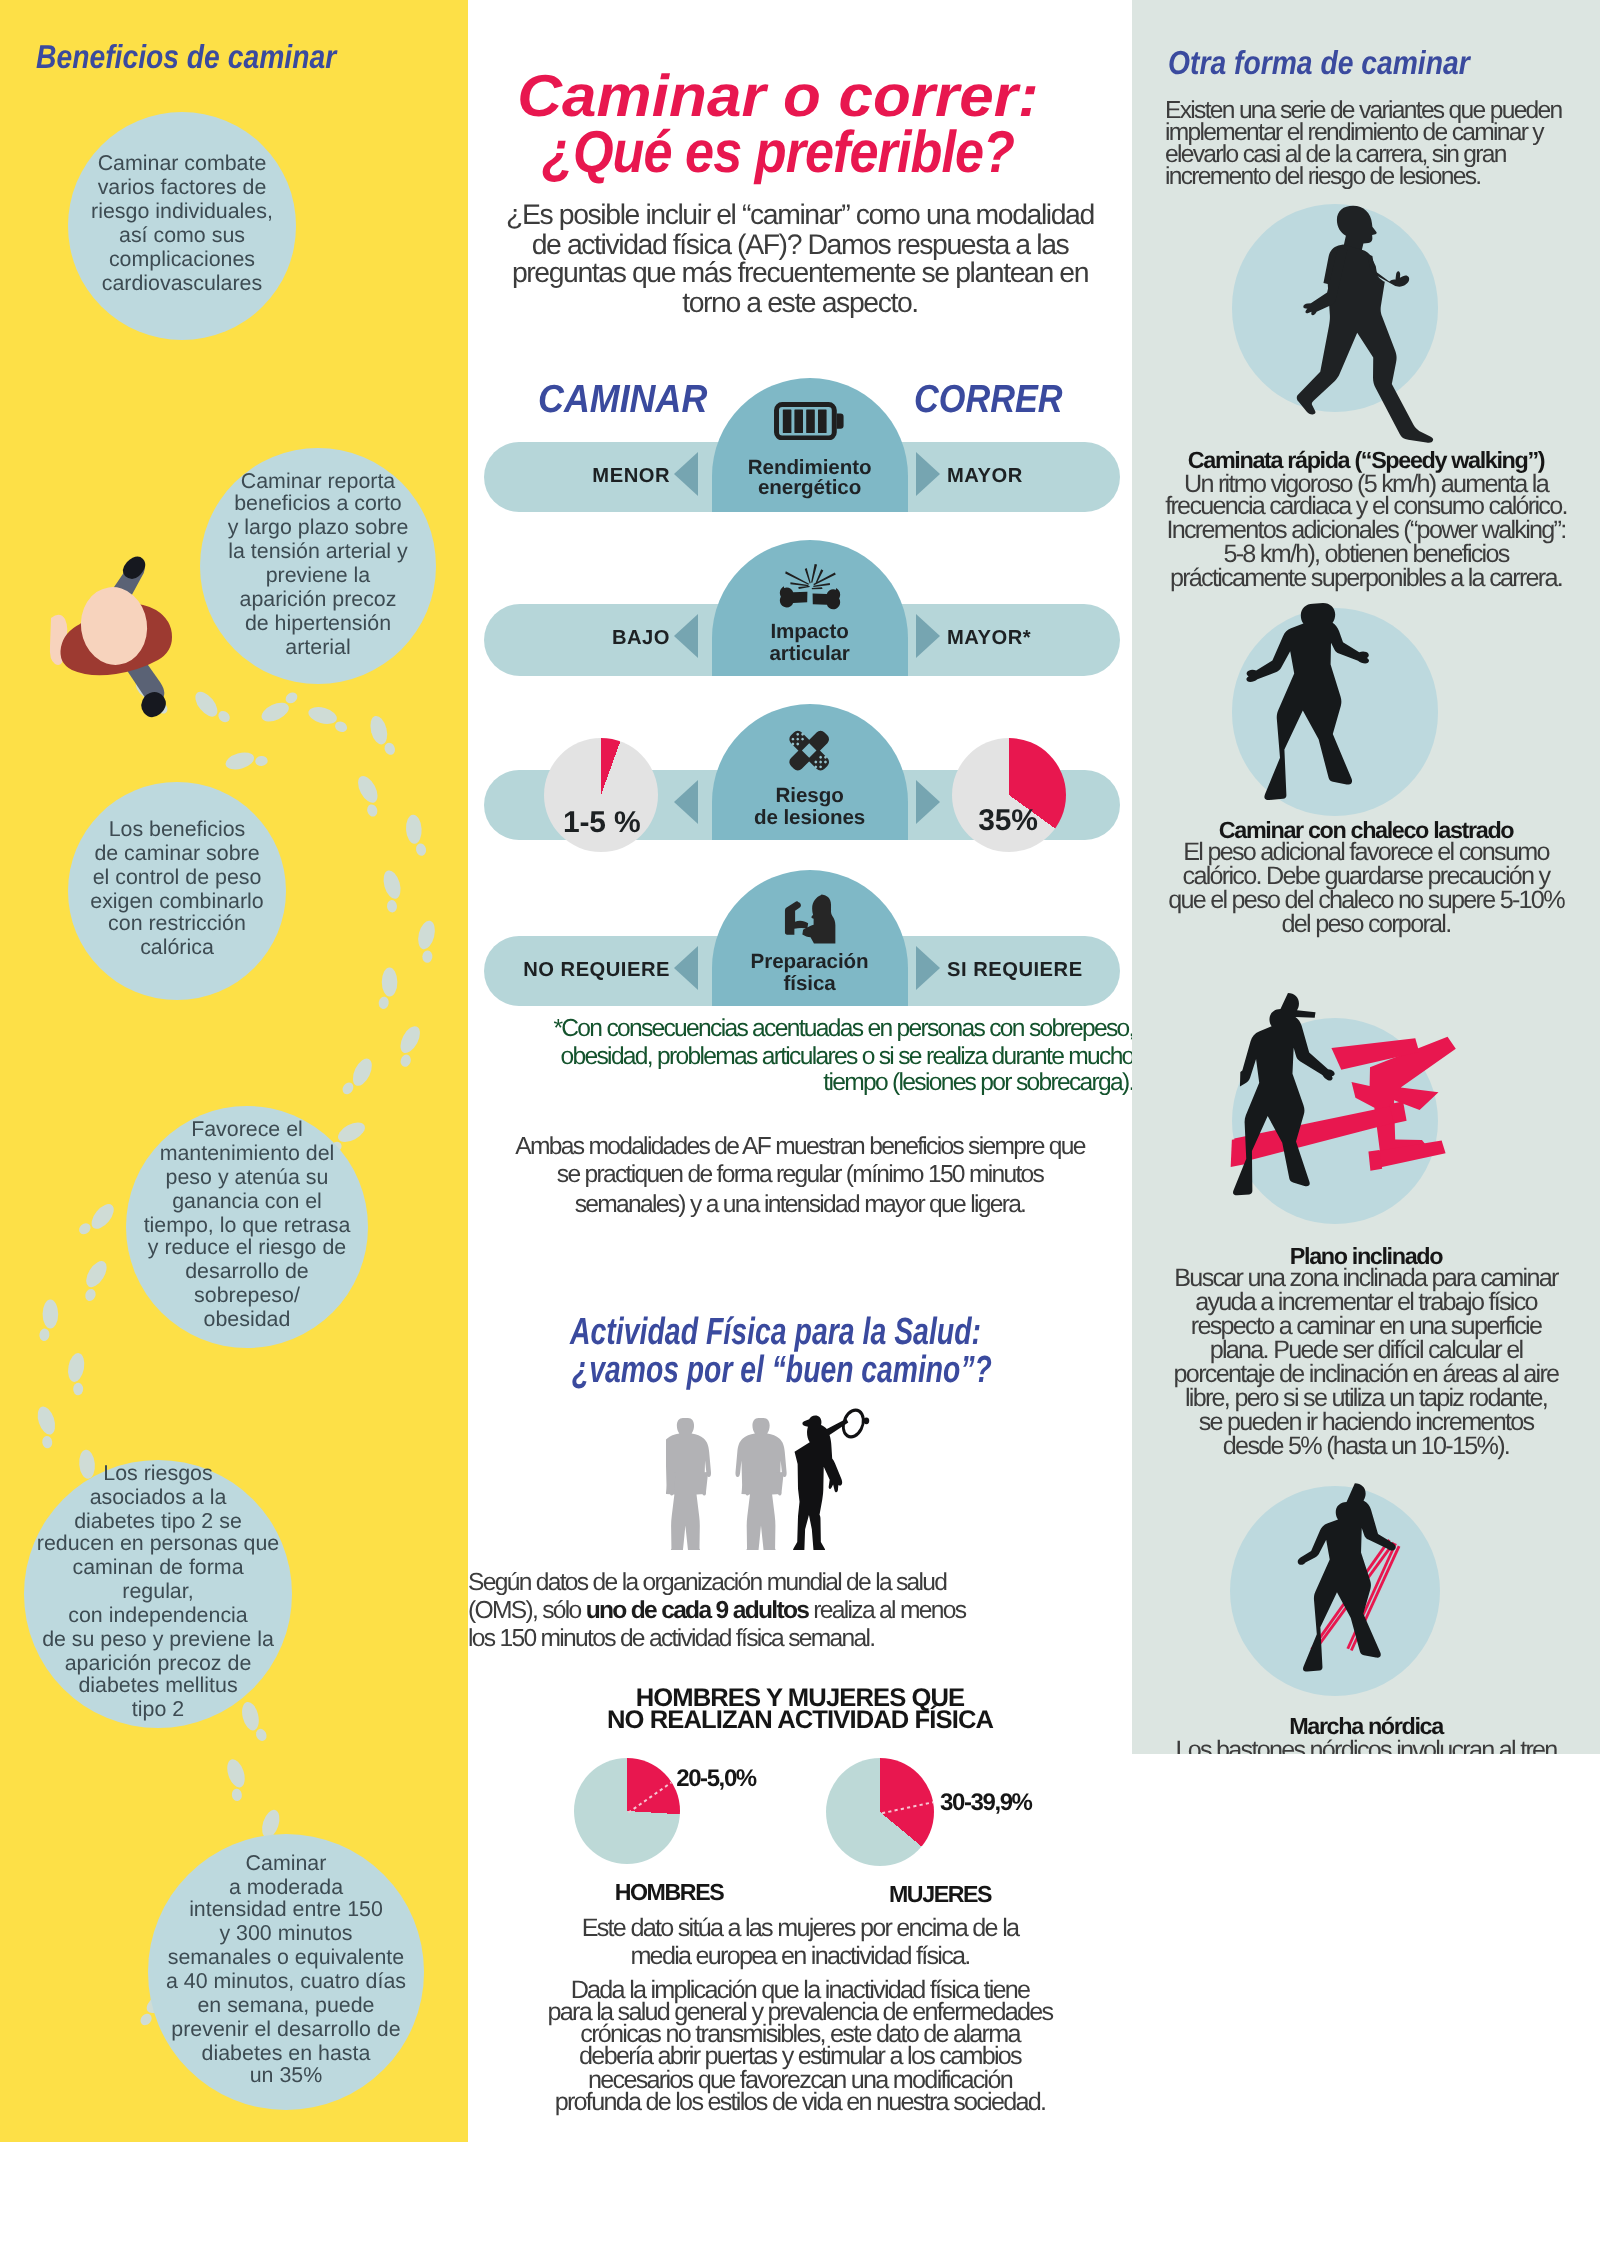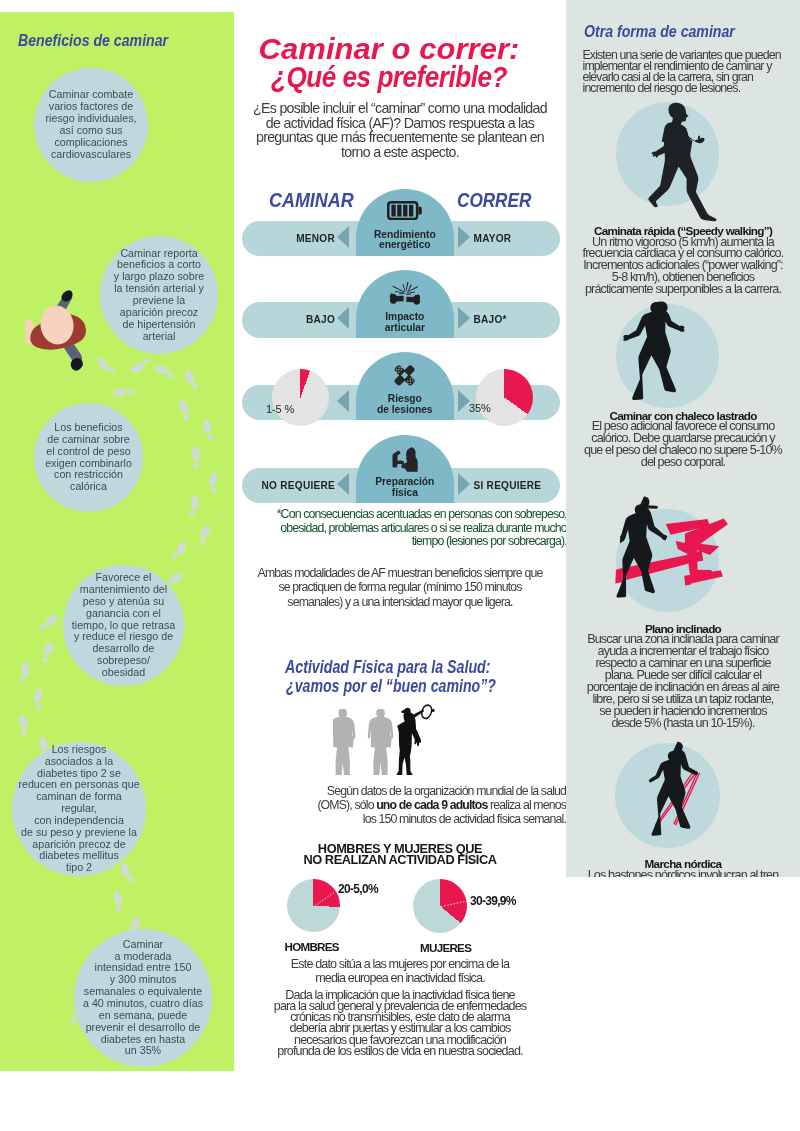--- a/index.html
+++ b/index.html
@@ -1,18 +1,18 @@
 <!DOCTYPE html>
 <html><head>
 <meta charset="utf-8">
 <style>
   html,body{margin:0;padding:0;}
   body{width:800px;height:1131px;background:#ffffff;font-family:"Liberation Sans",sans-serif;overflow:hidden;position:relative;-webkit-font-smoothing:antialiased;}
   .page{position:absolute;left:0;top:0;width:800px;height:1131px;background:#fff;}
-  .col-left{position:absolute;left:0;top:0;width:234px;height:1071px;background:#bef264;overflow:hidden;margin-top:12px;}
+  .col-left{position:absolute;left:0;top:0;width:234px;height:1071px;background:#fde047;overflow:hidden;}
   .col-right{position:absolute;left:566px;top:0;width:234px;height:877px;background:#dce5e1;overflow:hidden;}
   .col-mid{position:absolute;left:234px;top:0;width:332px;height:1071px;background:#ffffff;overflow:hidden;}
   .footer{position:absolute;left:0;top:1071px;width:800px;height:60px;background:#fff;}
 
   .sec-title{position:absolute;color:#3a4a9e;font-weight:bold;font-style:italic;font-size:16.6px;line-height:1;white-space:nowrap;transform:scaleX(0.852);transform-origin:left top;}
 
   .bubble{position:absolute;border-radius:50%;background:#bdd9de;display:flex;align-items:center;justify-content:center;text-align:center;color:#3d4b52;z-index:3;}
   .bubble span{display:block;line-height:11.85px;font-size:10.7px;padding:0 5px;}
   .steps{position:absolute;left:0;top:0;width:234px;height:1071px;z-index:1;}
 
@@ -27,34 +27,34 @@
   .cmp{left:0;top:0px;width:332px;height:1071px;pointer-events:none;}
   .cbar{position:absolute;left:7.5px;width:318.5px;height:35.6px;background:#b6d6d9;border-radius:18px;}
   .carch{position:absolute;left:121.8px;width:98px;background:#7fb8c6;border-radius:49px 49px 0 0;}
   .carchlabel{position:absolute;left:121.8px;width:98px;text-align:center;color:#1f2326;font-weight:bold;font-size:10.3px;line-height:10.9px;letter-spacing:-0.05px;}
   .cleft{position:absolute;left:0;width:101px;text-align:right;color:#1d2123;font-weight:bold;font-size:10.1px;letter-spacing:0.25px;}
   .cright{position:absolute;left:239.5px;width:92px;text-align:left;color:#1d2123;font-weight:bold;font-size:10.1px;letter-spacing:0.25px;}
   .arrowL{position:absolute;width:0;height:0;border-top:11.6px solid transparent;border-bottom:11.6px solid transparent;border-right:12.7px solid #76a5b1;}
   .arrowR{position:absolute;width:0;height:0;border-top:11.6px solid transparent;border-bottom:11.6px solid transparent;border-left:12.7px solid #76a5b1;}
   .cicon{position:absolute;left:121.8px;width:98px;text-align:center;line-height:0;}
   .cpie{position:absolute;border-radius:50%;}
-  .cpielab{position:absolute;font-weight:normal;font-size:11px;color:#1d2123;letter-spacing:-0.1px;}
+  .cpielab{position:absolute;text-align:center;font-weight:bold;font-size:15px;color:#1d2123;letter-spacing:-0.1px;}
   .footnote{left:10.8px;top:508px;width:322px;text-align:right;color:#14532d;font-size:12.3px;letter-spacing:-0.85px;line-height:13.5px;}
   .note{left:0;top:566px;width:332px;text-align:center;color:#3c3c3c;font-size:12.3px;letter-spacing:-0.85px;line-height:14.4px;}
   .s2t1{left:50.5px;top:658px;color:#3a4a9e;font-weight:bold;font-style:italic;font-size:18.9px;line-height:1;white-space:nowrap;transform:scaleX(0.753);transform-origin:left top;}
   .s2t2{left:51.6px;top:676.7px;color:#3a4a9e;font-weight:bold;font-style:italic;font-size:18.9px;line-height:1;white-space:nowrap;transform:scaleX(0.749);transform-origin:left top;}
   .people{position:absolute;left:99px;top:699px;width:104px;height:76px;}
-  .oms{left:0;top:784px;width:332px;text-align:right;color:#3c3c3c;font-size:12.3px;letter-spacing:-0.85px;line-height:14.1px;}
+  .oms{left:0;top:784px;width:332px;text-align:left;color:#3c3c3c;font-size:12.3px;letter-spacing:-0.85px;line-height:14.1px;}
   .oms b{color:#1d1d1d;}
   .chartitle{left:0;top:840.5px;width:332px;text-align:center;color:#161616;font-weight:bold;font-size:12.8px;letter-spacing:-0.45px;}
   .chartitle2{left:0;top:852px;width:332px;text-align:center;color:#161616;font-weight:bold;font-size:12.8px;letter-spacing:-0.45px;}
   .pieblock{left:0;top:880px;width:332px;height:70px;}
   .bpie{position:absolute;border-radius:50%;}
   .bpielab{position:absolute;font-weight:bold;font-size:12px;letter-spacing:-0.7px;color:#161616;white-space:nowrap;}
-  .bpiecap{position:absolute;width:100px;text-align:center;font-weight:bold;font-size:11.6px;letter-spacing:-0.7px;color:#161616;}
+  .bpiecap{position:absolute;width:100px;text-align:right;font-weight:bold;font-size:11.6px;letter-spacing:-0.7px;color:#161616;}
   .para1{left:0;top:958px;width:332px;text-align:center;color:#3c3c3c;font-size:12.6px;letter-spacing:-0.87px;line-height:13.6px;}
   .para2{left:0;top:990px;width:332px;text-align:center;color:#3c3c3c;font-size:12.6px;letter-spacing:-0.87px;line-height:11.15px;}
 
   
   .col-right > div{position:absolute;}
   .rintro{left:16.5px;top:49.5px;width:216px;text-align:left;color:#3c3c3c;font-size:12.3px;letter-spacing:-0.85px;line-height:11.3px;}
   .rcircle{position:absolute;border-radius:50%;background:#bdd9de;z-index:1;}
   .rfig{position:absolute;z-index:2;}
   .rh{left:5px;width:224px;text-align:center;color:#161616;font-weight:bold;font-size:11.7px;letter-spacing:-0.68px;line-height:11.95px;}
   .rb{left:5px;width:224px;text-align:center;color:#3c3c3c;font-size:12.6px;letter-spacing:-0.87px;line-height:11.95px;}
@@ -278,21 +278,21 @@
         <div class="cicon" style="top: 281.9px;"><svg width="32" height="23" viewBox="0 0 32 23">
             <g fill="#1f1f1f">
               <path d="M18.3 0.0l1.25 0.3-2.4 9.1-0.6-0.15zM13.4 2.5l0.95-0.45 2.0 7.5-0.5 0.2zM21.6 2.6l1.05 0.65-3.4 6.6-0.5-0.3zM3.6 4.7l0.3-1.05 11.6 6.2-0.25 0.55zM28.4 4.2l0.5 1.0-10.9 5.4-0.3-0.55zM6.2 10.1l0.02-1.0 9.0 1.4-0.04 0.6zM25.9 9.5l0.1 1.0-8.3 1.0-0.06-0.6zM10.4 12.5l-0.25-0.95 5.6-0.6 0.1 0.6zM22.0 11.6l0.25 0.95-5.3 0.1-0.05-0.6z"></path>
               <path d="M3.0 12.0c1.85-0.8 4.0 0.15 4.6 2.1l7.1-0.25-0.1 5.3-7.05 0.3c-0.65 1.9-2.75 2.85-4.6 1.95C1.15 20.6 0.4 18.4 1.3 16.6a2.4 2.4 0 01.16-0.32 3.6 3.6 0 01-.24-0.4c-0.8-1.85 0-4.0 1.78-4.8zM29.0 12.0c1.78 0.8 2.58 2.95 1.78 4.8a3.6 3.6 0 01-.24 0.4 2.4 2.4 0 01.16 0.32c0.9 1.8 0.15 4.0-1.65 4.8-1.85 0.9-3.95-0.05-4.6-1.95l-7.05-0.3-0.1-5.3 7.1 0.25c0.6-1.95 2.75-2.9 4.6-2.1z"></path>
             </g>
           </svg></div>
         <div class="carchlabel" style="top: 312px;">Impacto<br>articular</div>
         <div class="arrowL" style="left: 103px; top: 307.4px;"></div>
         <div class="arrowR" style="left: 224.3px; top: 307.4px;"></div>
         <div class="cleft" style="top: 314.2px;">BAJO</div>
-        <div class="cright" style="top: 314.2px;">BAJO*</div>
+        <div class="cright" style="top: 314.2px;">MAYOR*</div>
         <div class="cbar" style="top: 384.5px;"></div>
         <div class="carch" style="top: 352px; height: 68.1px;"></div>
         <div class="cicon" style="top: 363.9px;"><svg width="23.2" height="22.6" viewBox="0 0 46 45">
             <defs>
               <mask id="bmask">
                 <rect x="-10" y="-10" width="70" height="70" fill="#fff"></rect>
                 <rect x="17.9" y="17.4" width="10.2" height="10.2" fill="#000" transform="rotate(45 23 22.5)"></rect>
               </mask>
             </defs>
             <g mask="url(#bmask)">

